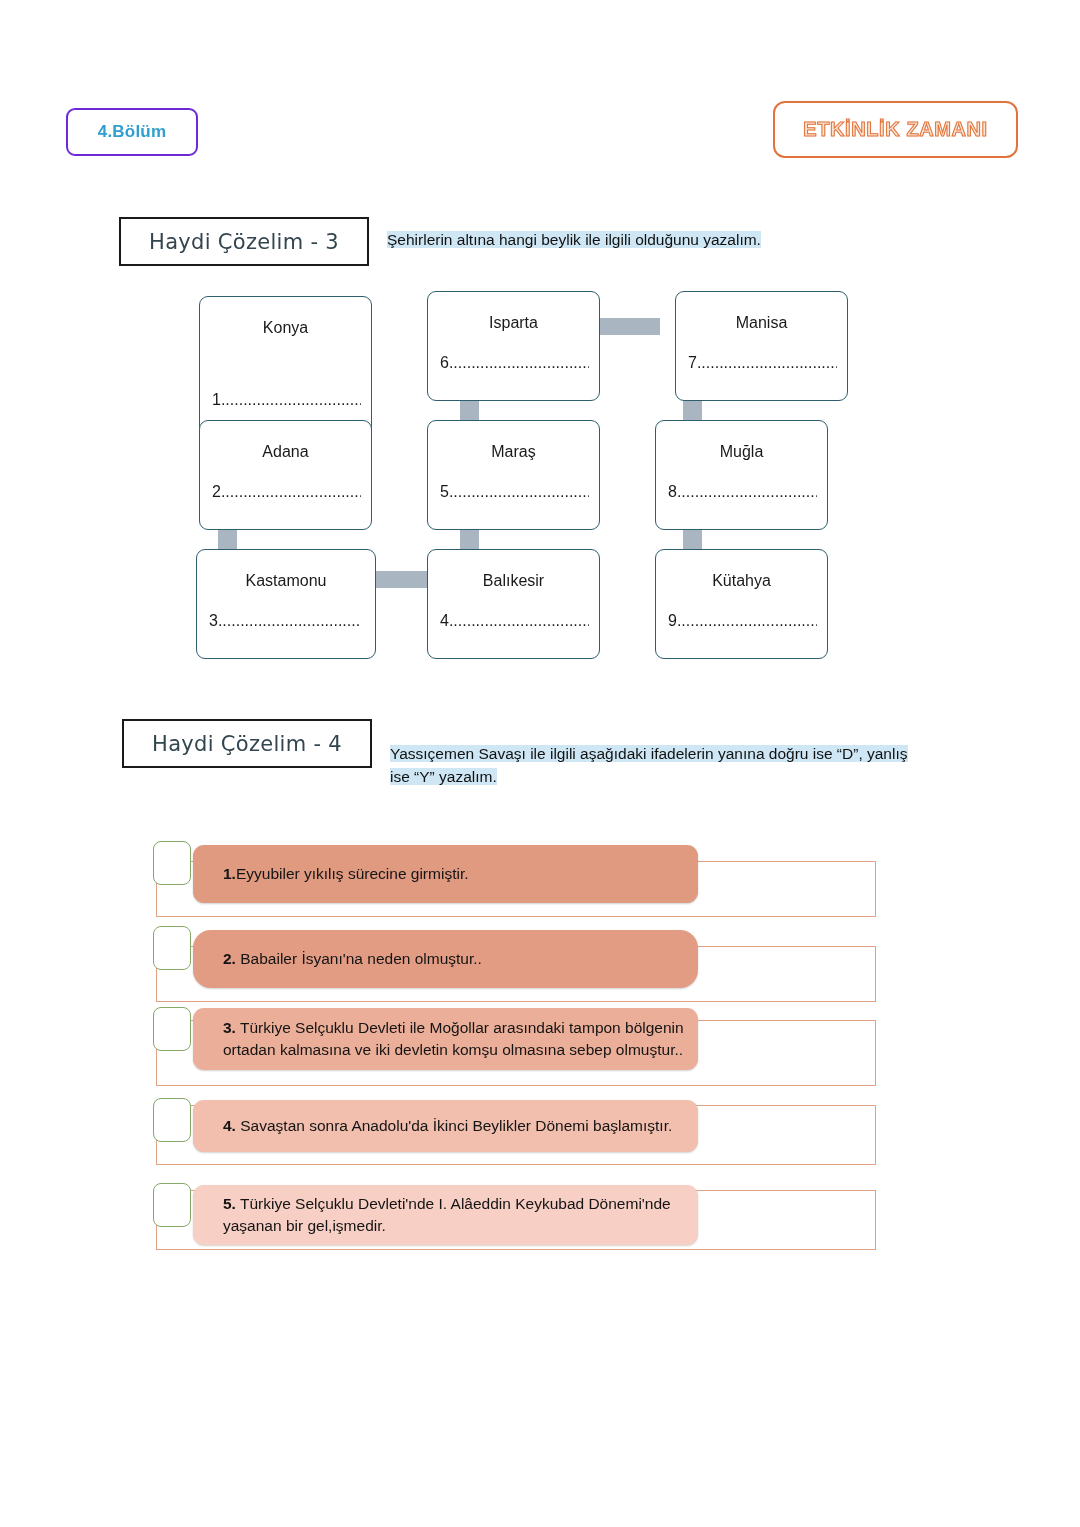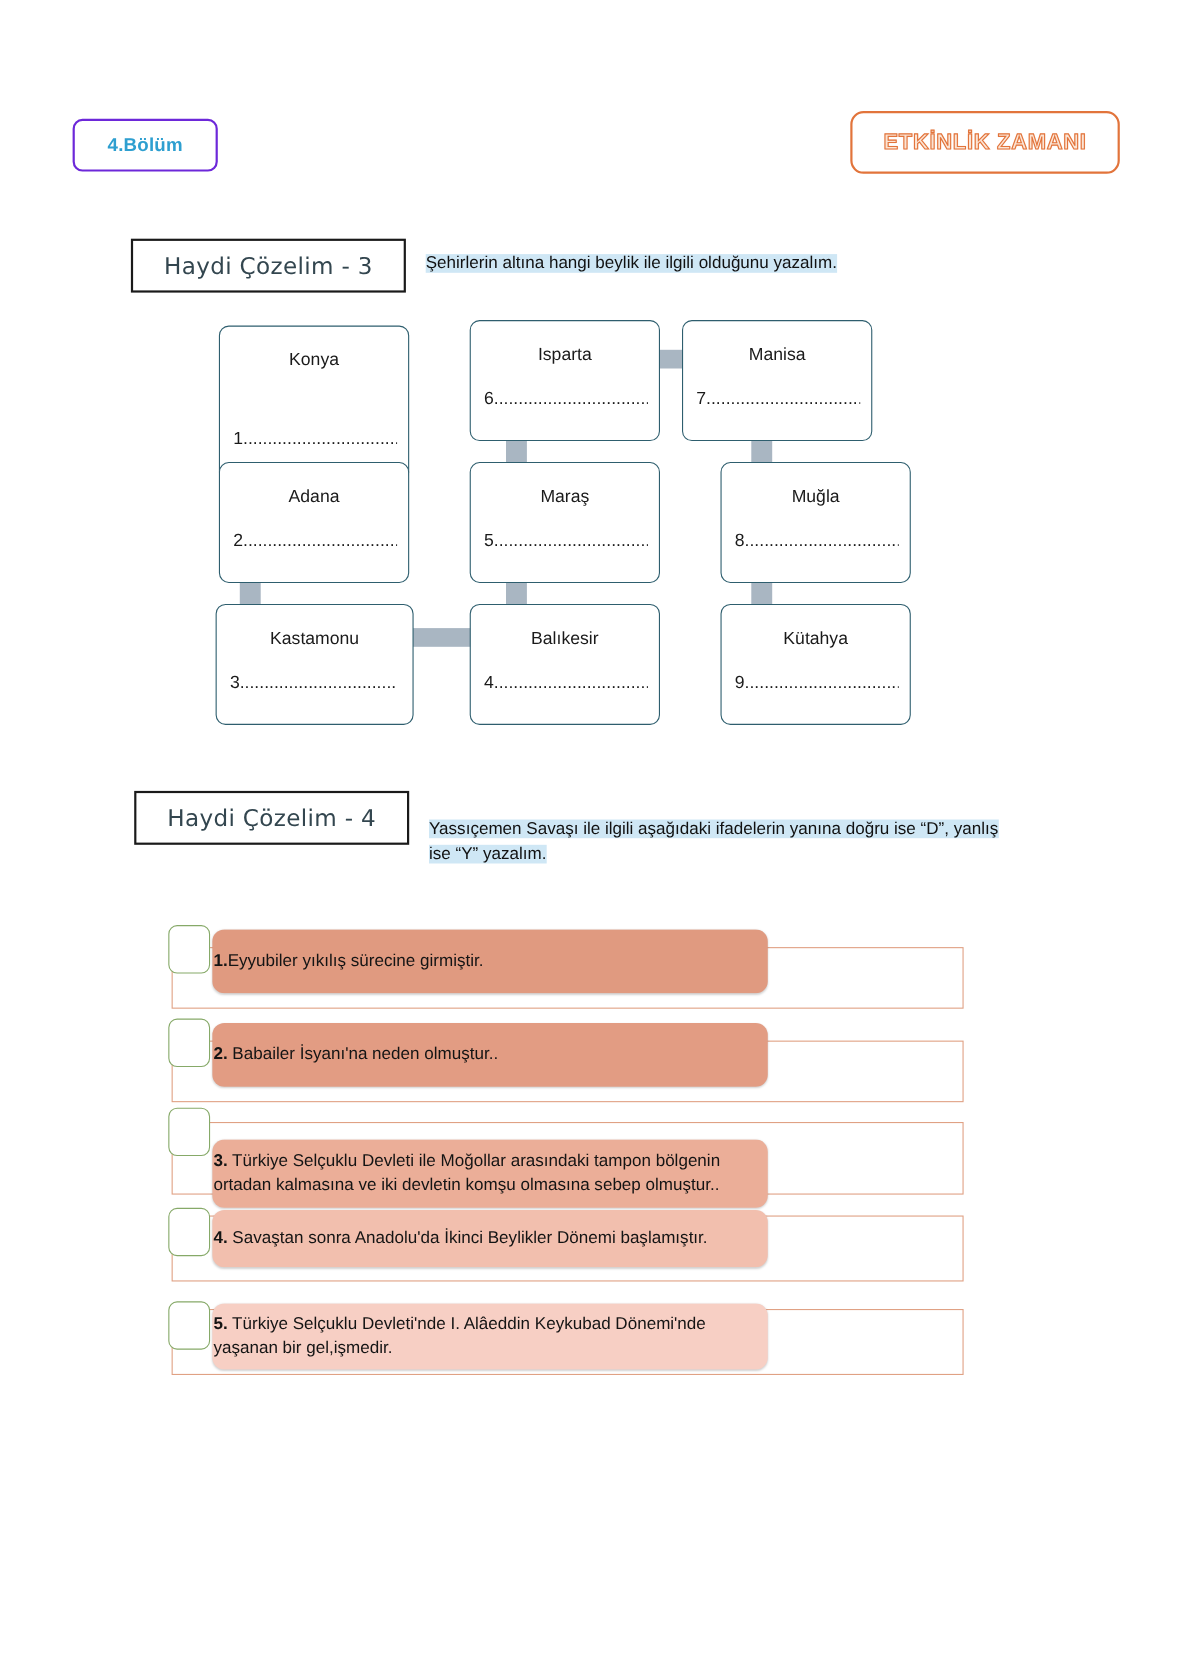--- a/index.html
+++ b/index.html
@@ -146,21 +146,21 @@
     z-index: 3;
   }
   .stmt-pill {
     position: absolute;
     left: 193px;
     width: 505px;
     border-radius: 11px;
     box-sizing: border-box;
     display: flex;
     align-items: center;
-    padding: 8px 14px 8px 1px;
+    padding: 8px 14px 8px 30px;
     z-index: 2;
     box-shadow: 0 1px 2px rgba(0,0,0,0.18);
   }
   .stmt-pill p {
     margin: 0;
     font-size: 15.5px;
     line-height: 1.42;
     color: #141414;
   }
   .stmt-pill p b { font-weight: bold; }
@@ -194,21 +194,21 @@
     <div class="connector" style="left: 594px; top: 318px; width: 66px; height: 17px; background: rgb(169, 182, 194);"></div>
     <div class="connector" style="left: 370px; top: 571px; width: 64px; height: 17px; background: rgb(169, 182, 194);"></div>
     <div class="city-box" style="left: 199px; top: 296px; width: 173px; height: 142px; border-color: rgb(46, 94, 110);">
       <div class="city-name">Konya</div>
       <div class="city-line">1................................</div>
     </div>
     <div class="city-box" style="left: 427px; top: 291px; width: 173px; height: 110px; border-color: rgb(46, 94, 110);">
       <div class="city-name">Isparta</div>
       <div class="city-line">6................................</div>
     </div>
-    <div class="city-box" style="left: 620px; top: 291px; width: 173px; height: 110px; border-color: rgb(46, 94, 110);">
+    <div class="city-box" style="left: 675px; top: 291px; width: 173px; height: 110px; border-color: rgb(46, 94, 110);">
       <div class="city-name">Manisa</div>
       <div class="city-line">7................................</div>
     </div>
     <div class="city-box" style="left: 199px; top: 420px; width: 173px; height: 110px; border-color: rgb(46, 94, 110);">
       <div class="city-name">Adana</div>
       <div class="city-line">2................................</div>
     </div>
     <div class="city-box" style="left: 427px; top: 420px; width: 173px; height: 110px; border-color: rgb(46, 94, 110);">
       <div class="city-name">Maraş</div>
       <div class="city-line">5................................</div>
@@ -240,26 +240,26 @@
 </div>
 
 <div id="statement-list">
     <div class="stmt-outline" style="top: 861px; height: 56px; border-color: rgb(224, 161, 132);"></div>
     <div class="stmt-answer" style="top: 841px; border-color: rgb(134, 169, 104);"></div>
     <div class="stmt-pill" style="top: 845px; min-height: 58px; background: linear-gradient(rgb(224, 154, 128) 0%, rgb(224, 154, 128) 55%, rgb(224, 154, 128) 100%) rgb(224, 154, 128);">
       <p><b>1.</b>Eyyubiler yıkılış sürecine girmiştir.</p>
     </div>
     <div class="stmt-outline" style="top: 946px; height: 56px; border-color: rgb(224, 161, 132);"></div>
     <div class="stmt-answer" style="top: 926px; border-color: rgb(134, 169, 104);"></div>
-    <div class="stmt-pill" style="top: 930px; min-height: 58px; background: linear-gradient(rgb(226, 156, 131) 0%, rgb(226, 156, 131) 55%, rgb(226, 156, 131) 100%) rgb(226, 156, 131);">
+    <div class="stmt-pill" style="top: 930px; min-height: 58px; background: linear-gradient(rgb(226, 156, 131) 0%, rgb(226, 156, 131) 55%, rgb(226, 156, 131) 100%) rgb(226, 156, 131); border-radius: 18px;">
       <p><b>2.</b> Babailer İsyanı'na neden olmuştur..</p>
     </div>
     <div class="stmt-outline" style="top: 1020px; height: 66px; border-color: rgb(224, 161, 132);"></div>
     <div class="stmt-answer" style="top: 1007px; border-color: rgb(134, 169, 104);"></div>
-    <div class="stmt-pill" style="top: 1008px; min-height: 62px; background: linear-gradient(rgb(235, 174, 152) 0%, rgb(235, 174, 152) 55%, rgb(235, 174, 152) 100%) rgb(235, 174, 152); margin-top: 28px;">
+    <div class="stmt-pill" style="top: 1008px; min-height: 62px; background: linear-gradient(rgb(235, 174, 152) 0%, rgb(235, 174, 152) 55%, rgb(235, 174, 152) 100%) rgb(235, 174, 152);">
       <p><b>3.</b> Türkiye Selçuklu Devleti ile Moğollar arasındaki tampon bölgenin ortadan kalmasına ve iki devletin komşu olmasına sebep olmuştur..</p>
     </div>
     <div class="stmt-outline" style="top: 1105px; height: 60px; border-color: rgb(224, 161, 132);"></div>
     <div class="stmt-answer" style="top: 1098px; border-color: rgb(134, 169, 104);"></div>
     <div class="stmt-pill" style="top: 1100px; min-height: 52px; background: linear-gradient(rgb(242, 191, 174) 0%, rgb(242, 191, 174) 55%, rgb(242, 191, 174) 100%) rgb(242, 191, 174);">
       <p><b>4.</b> Savaştan sonra Anadolu'da İkinci Beylikler Dönemi başlamıştır.</p>
     </div>
     <div class="stmt-outline" style="top: 1190px; height: 60px; border-color: rgb(224, 161, 132);"></div>
     <div class="stmt-answer" style="top: 1183px; border-color: rgb(134, 169, 104);"></div>
     <div class="stmt-pill" style="top: 1185px; min-height: 52px; background: linear-gradient(rgb(247, 207, 196) 0%, rgb(247, 207, 196) 55%, rgb(247, 207, 196) 100%) rgb(247, 207, 196);">

